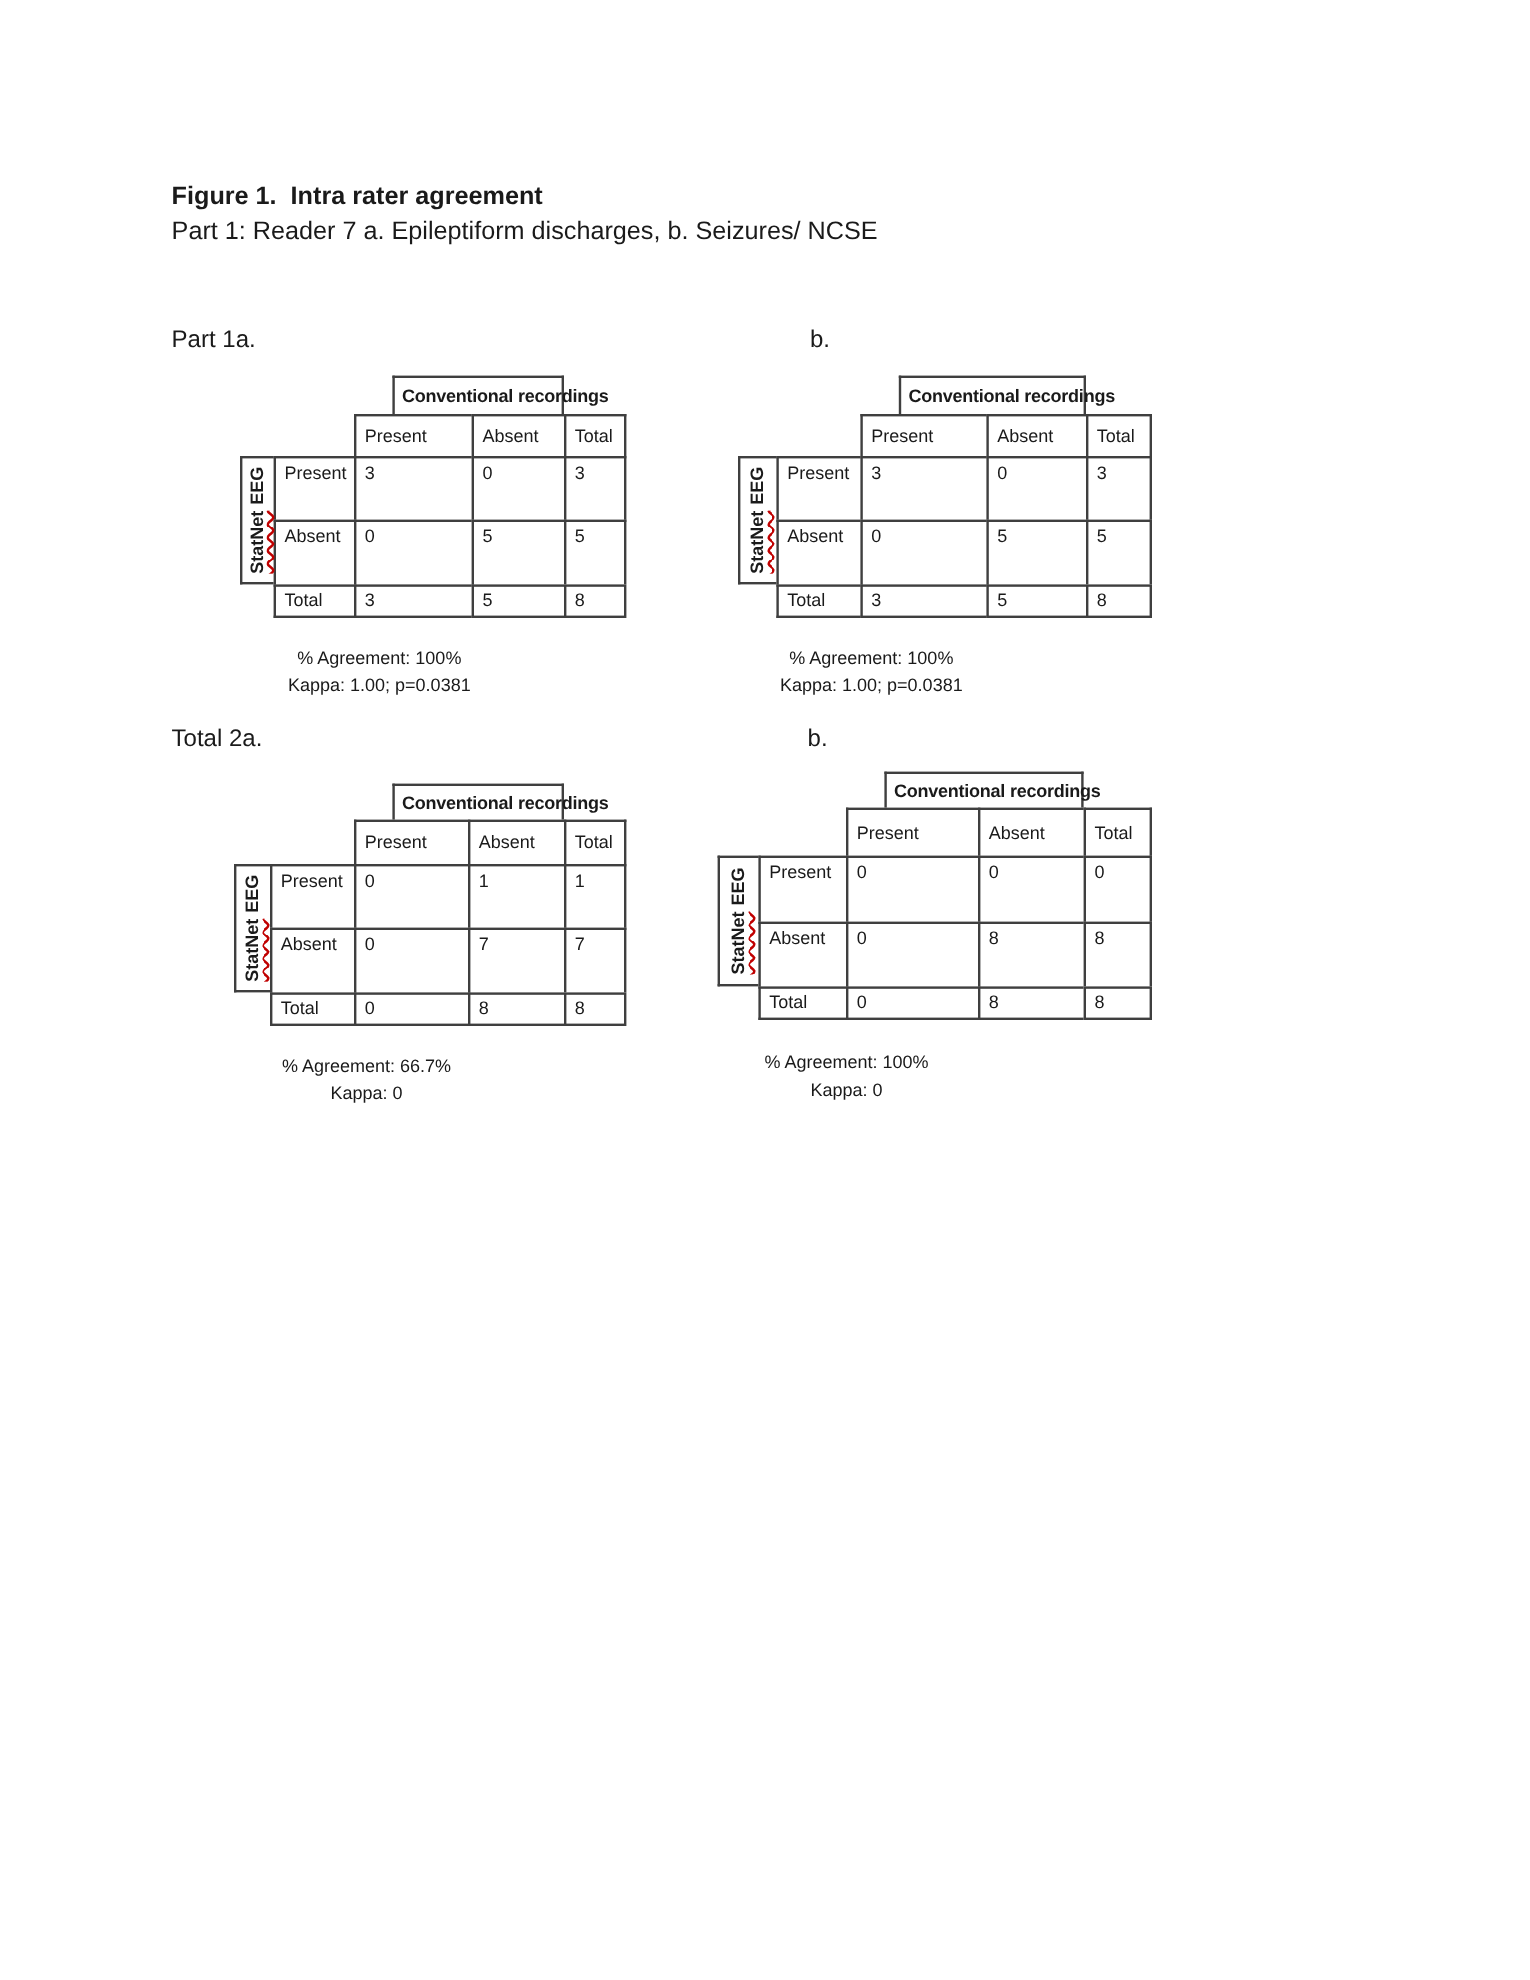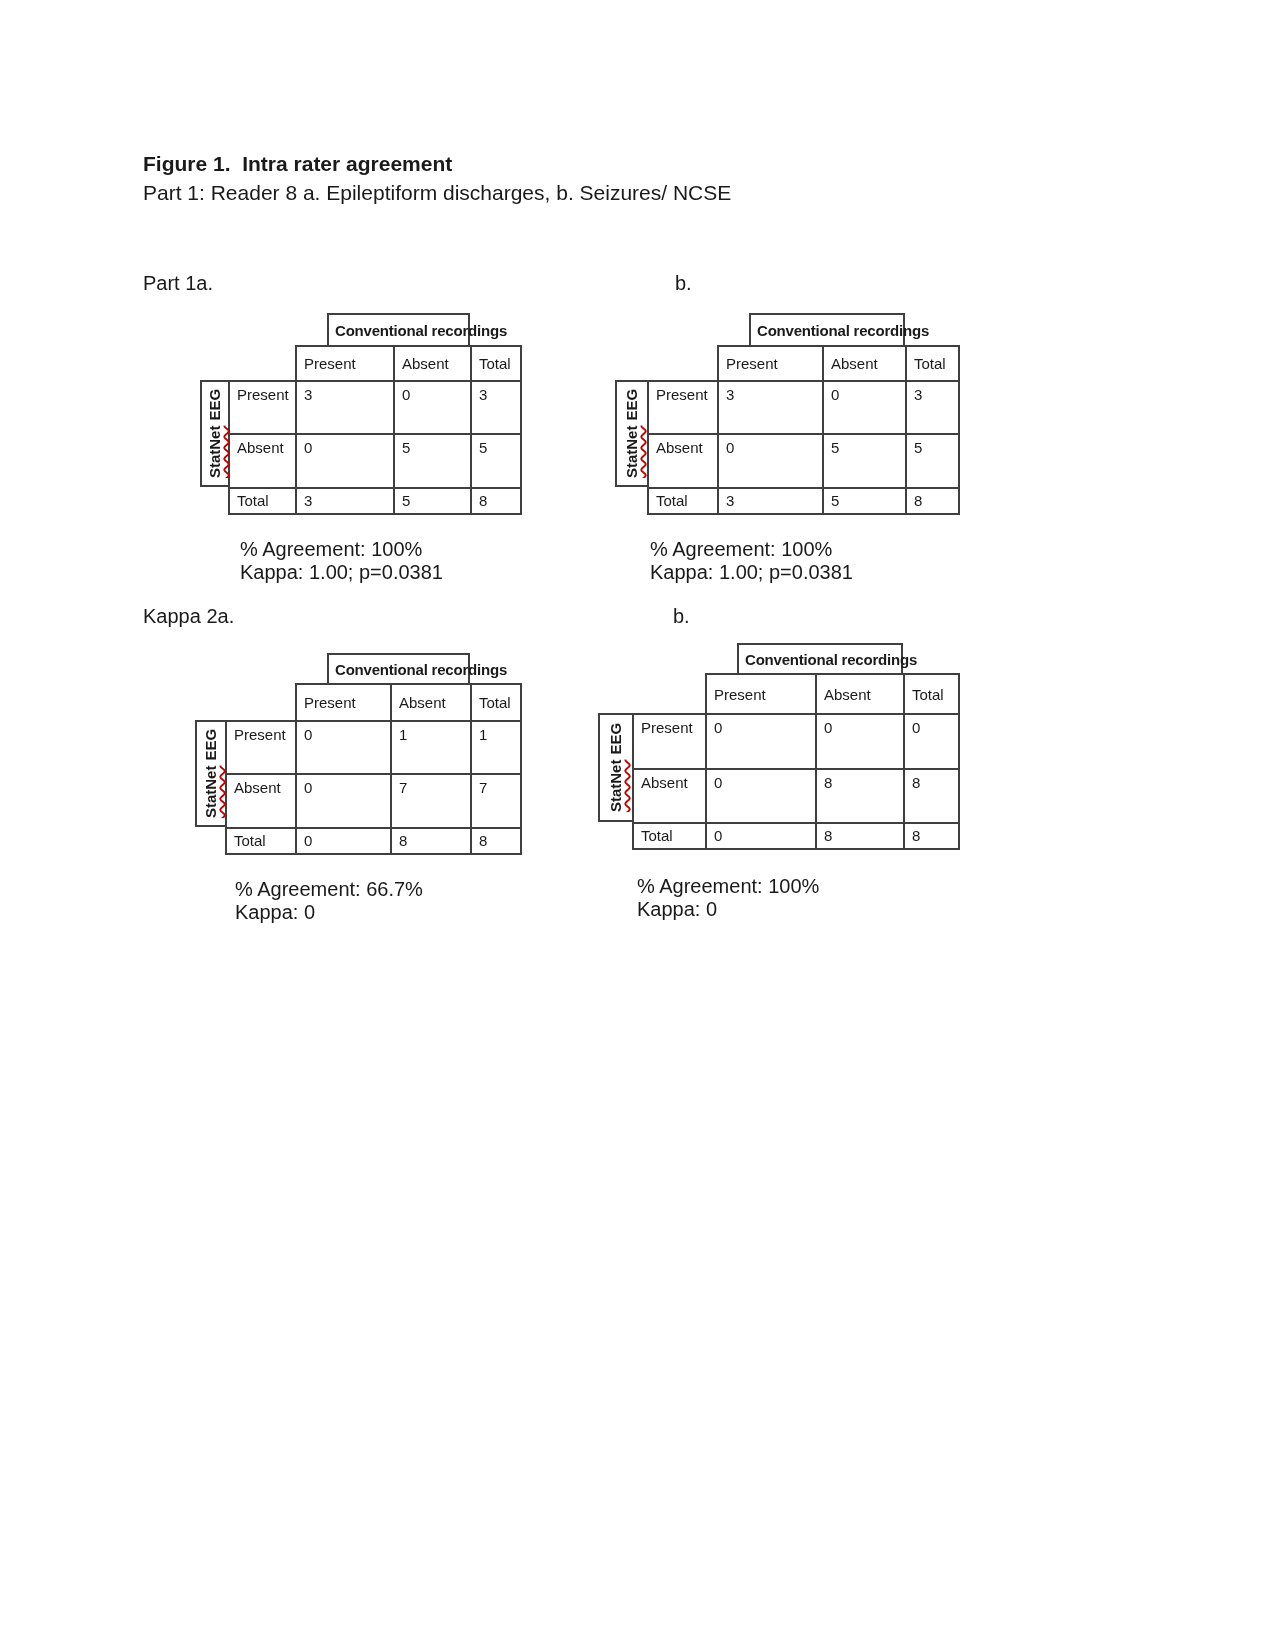--- a/index.html
+++ b/index.html
@@ -52,39 +52,39 @@
   .r5 { grid-area:5/2; border-bottom:2px solid var(--bc); padding-top:3px; }
   .r3c3{grid-area:3/3;} .r3c4{grid-area:3/4;}
   .r3c5{grid-area:3/5; border-right:2px solid var(--bc);}
   .r4c3{grid-area:4/3;} .r4c4{grid-area:4/4;}
   .r4c5{grid-area:4/5; border-right:2px solid var(--bc);}
   .r5c3{grid-area:5/3; border-bottom:2px solid var(--bc); padding-top:3px;}
   .r5c4{grid-area:5/4; border-bottom:2px solid var(--bc); padding-top:3px;}
   .r5c5{grid-area:5/5; border-bottom:2px solid var(--bc); border-right:2px solid var(--bc); padding-top:3px;}
 
   
-  .stats { position:absolute; font-size:20px; line-height:22.5px; }
+  .stats { position:absolute; font-size:15px; line-height:22.5px;text-align:center; }
   .s1a { left:240px; top:538px; }
   .s1b { left:650px; top:538px; }
   .s2a { left:235px; top:878px; }
   .s2b { left:637px; top:875px; }
 </style>
 </head>
 <body>
 
 <div class="page">
 
   <div class="doc-header">
     <div class="doc-title">Figure 1.&nbsp; Intra rater agreement</div>
-    <div class="doc-line">Part 1: Reader 8 a. Epileptiform discharges, b. Seizures/ NCSE</div>
+    <div class="doc-line">Part 1: Reader 7 a. Epileptiform discharges, b. Seizures/ NCSE</div>
   </div>
 
   <div class="part-label lbl-1a">Part 1a.</div>
   <div class="part-label lbl-1b">b.</div>
-  <div class="part-label lbl-2a">Kappa 2a.</div>
+  <div class="part-label lbl-2a">Total 2a.</div>
   <div class="part-label lbl-2b">b.</div>
 
   <div class="ctable t1a">
     <div class="cell cr-h">Conventional recordings</div>
     <div class="cell h c3">Present</div>
     <div class="cell h c4">Absent</div>
     <div class="cell h c5">Total</div>
     <div class="cell rot">
       <span class="rot-text"><span class="flagged">StatNet</span><span class="rest">EEG</span></span>
     </div>

